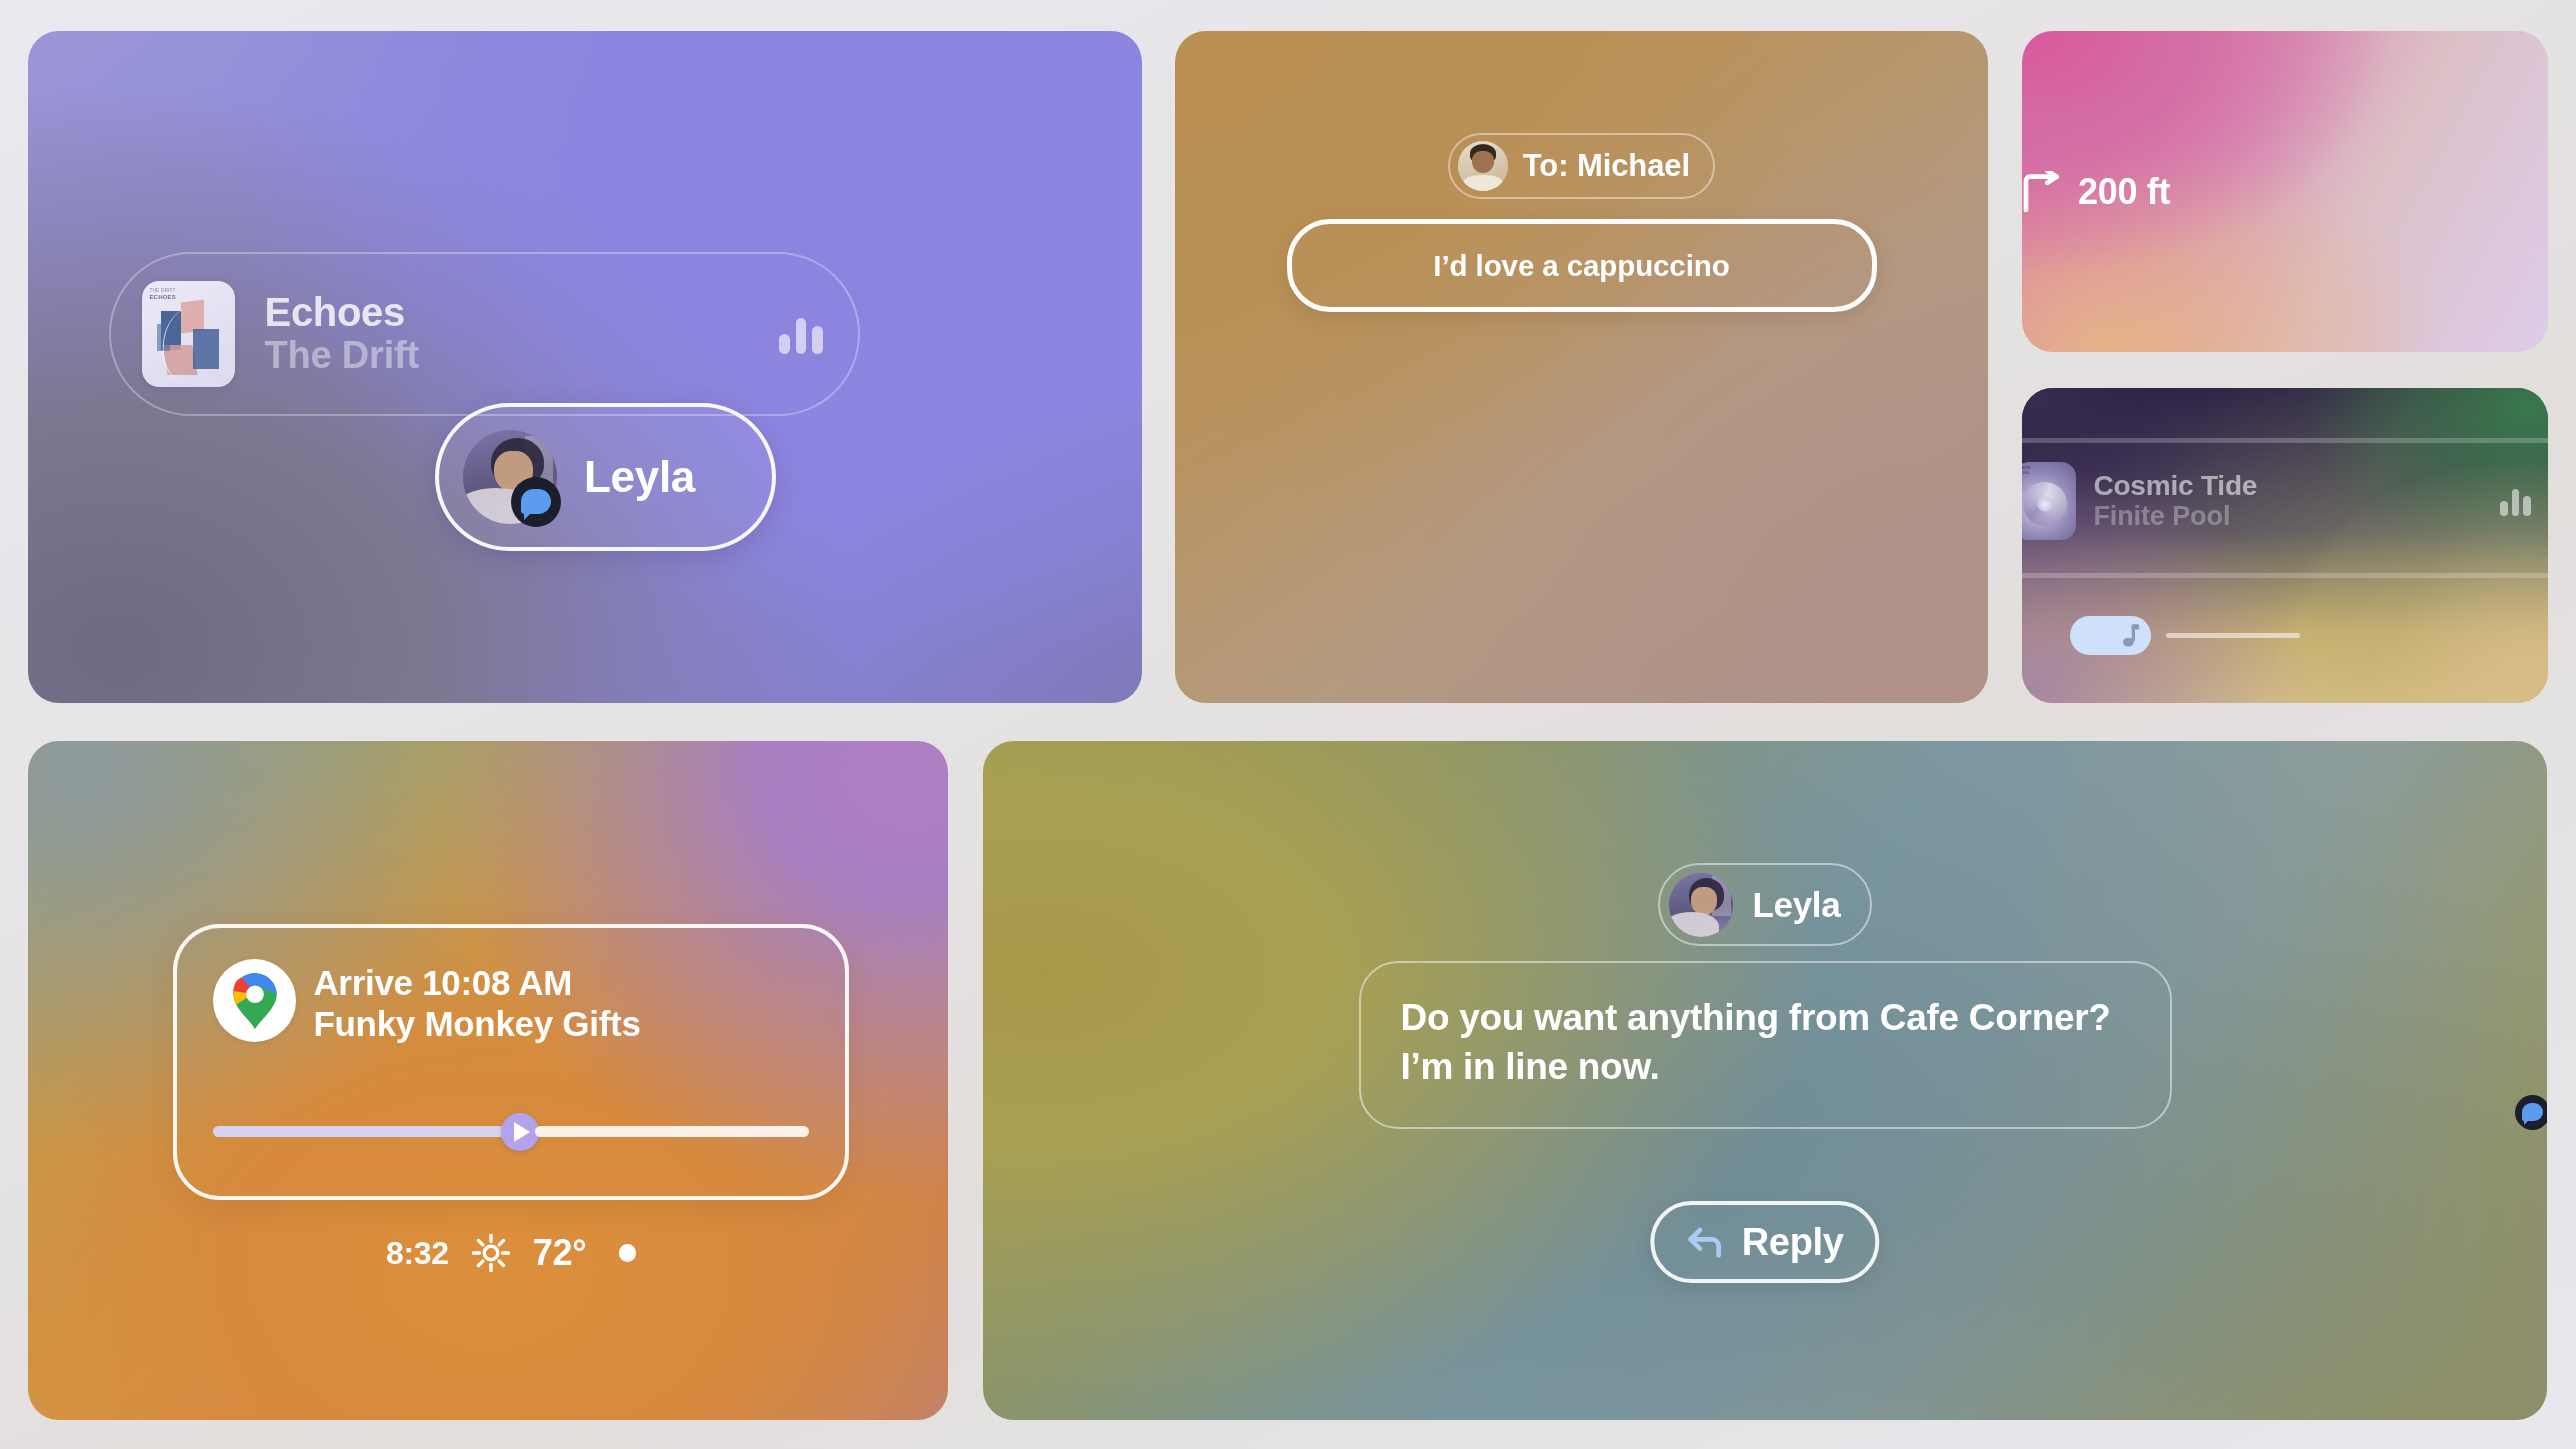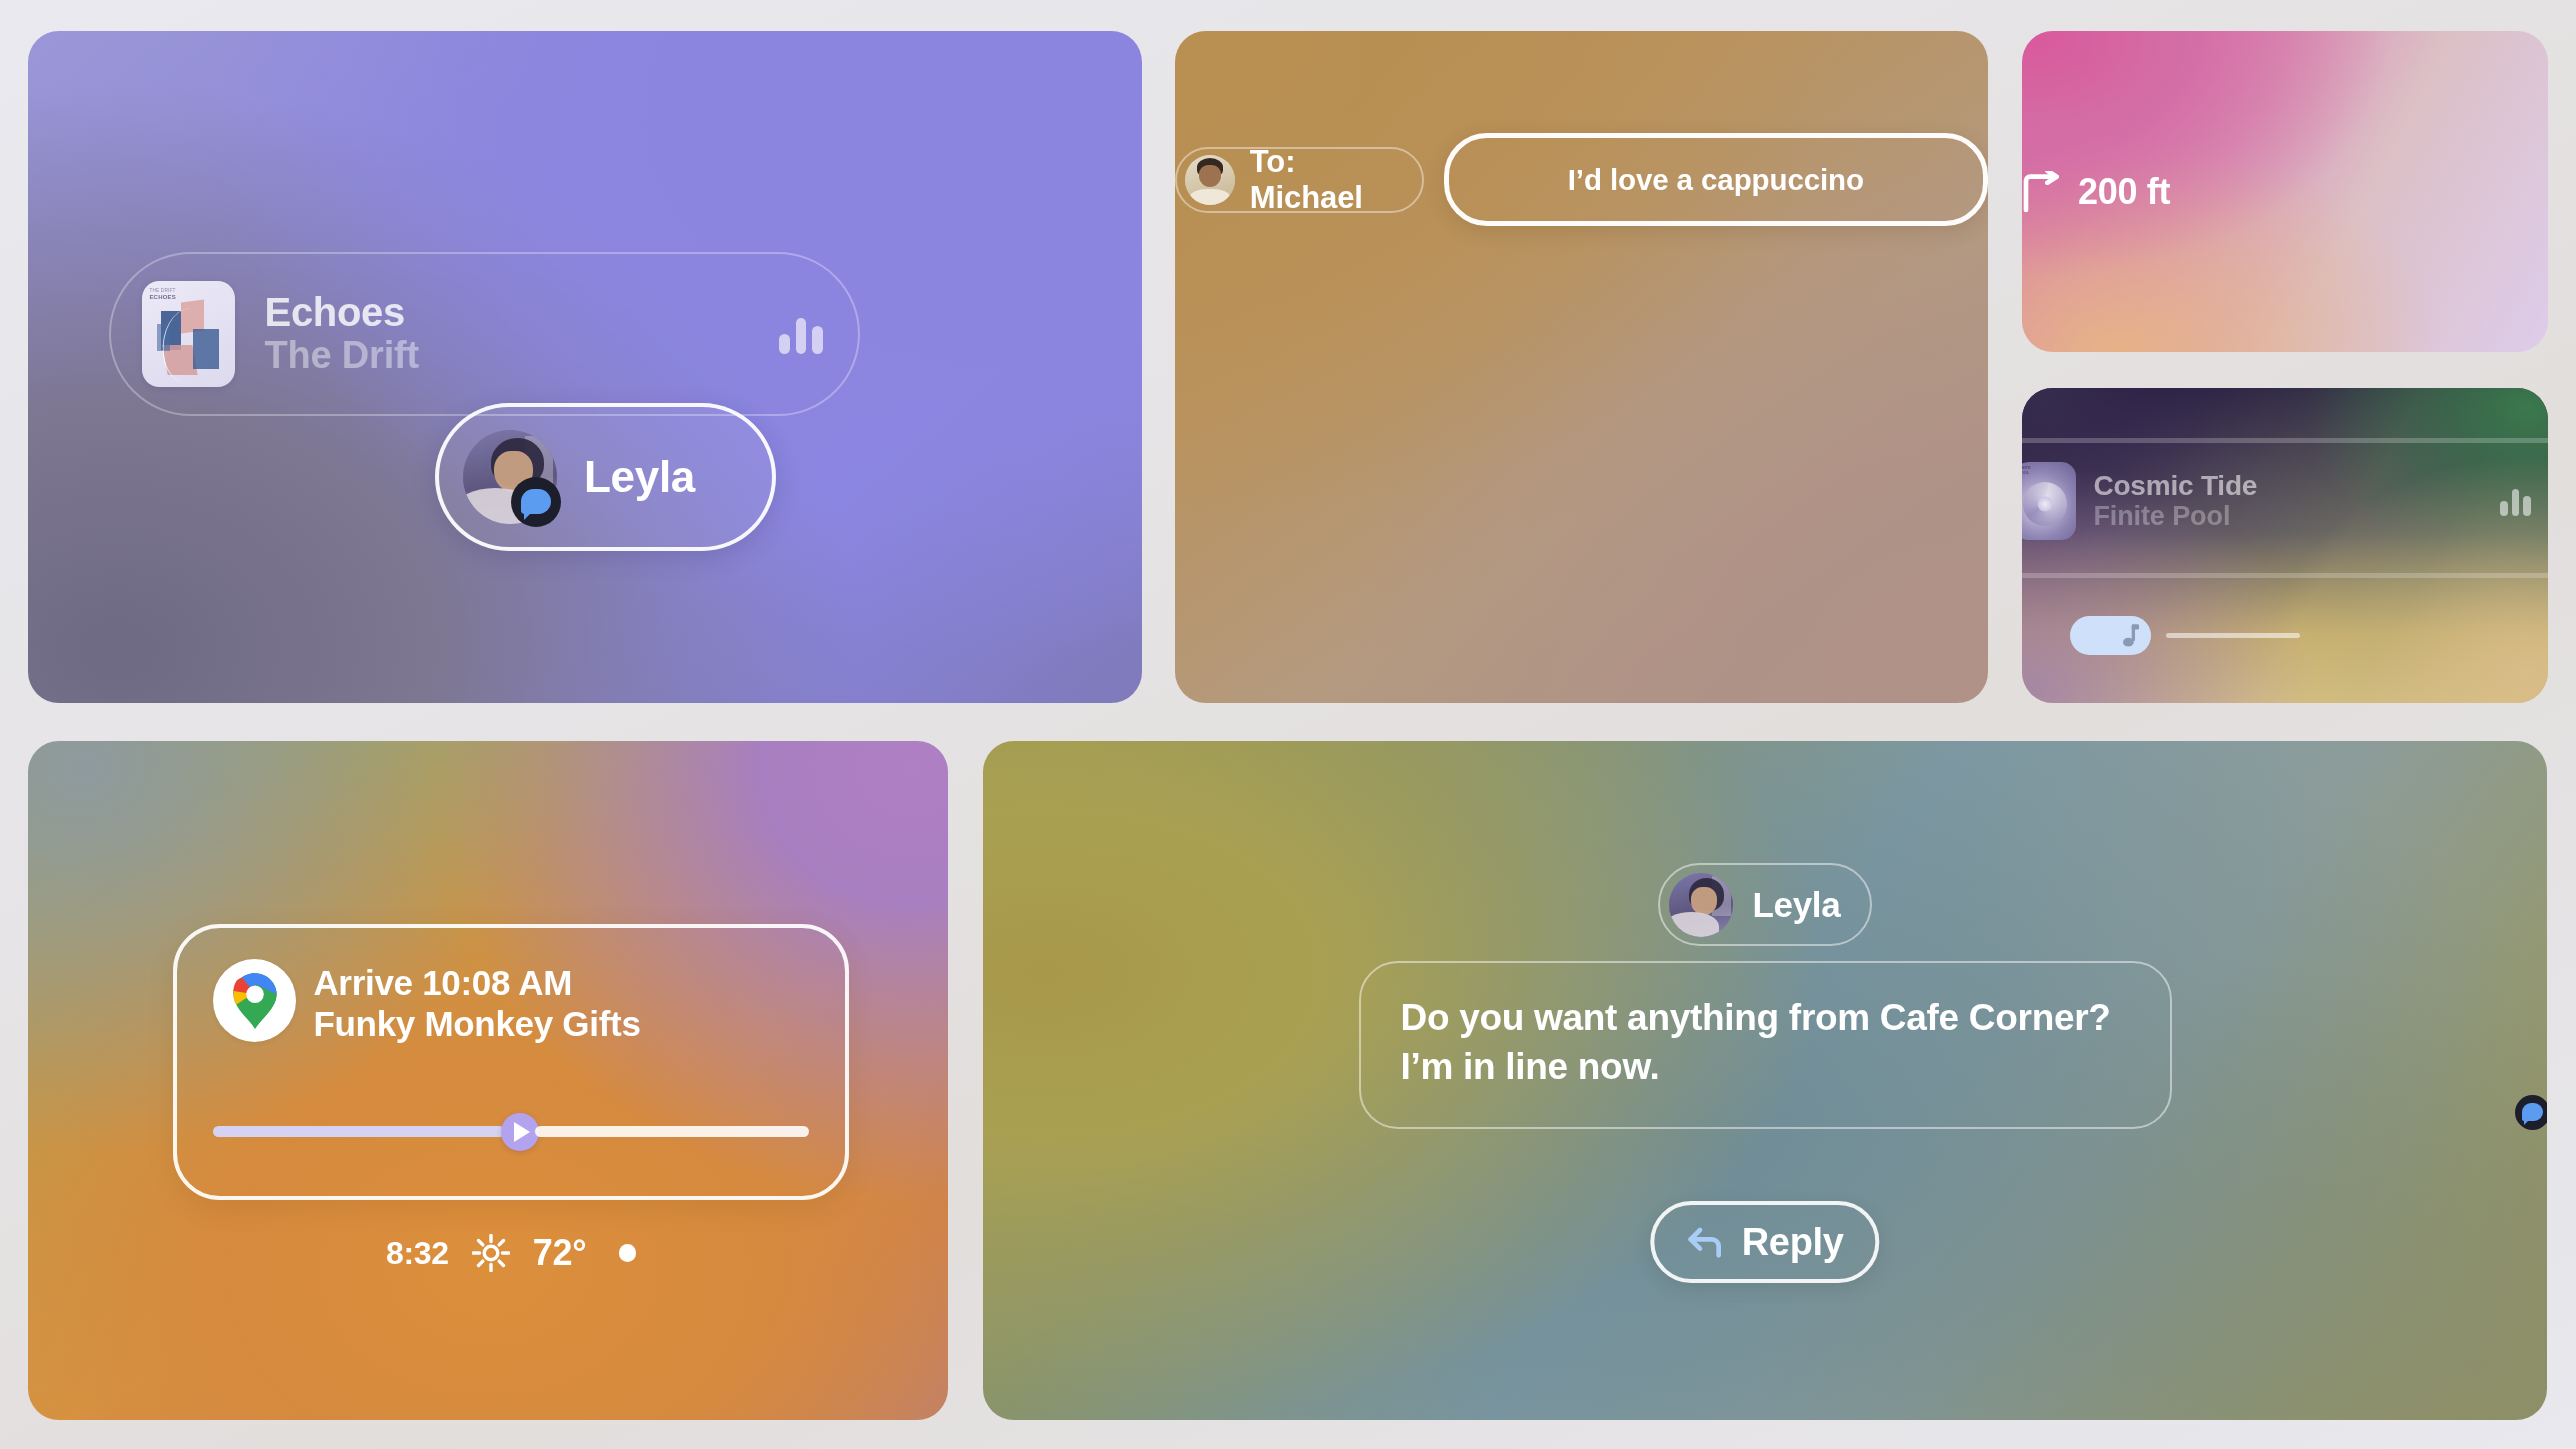--- a/index.html
+++ b/index.html
@@ -139,21 +139,21 @@
   
   #card-replies {
     left: 1175px; top: 31px; width: 813px; height: 672px;
     background:
       radial-gradient(130% 120% at 6% 4%, #b98f52 0%, rgba(185,143,82,0) 58%),
       radial-gradient(120% 130% at 96% 96%, #b09289 0%, rgba(176,146,137,0) 64%),
       linear-gradient(145deg, #b68d50 0%, #b99360 32%, #b49a80 62%, #ab8f88 100%);
   }
   .rep-stack {
     position: absolute; left: 0; right: 0; top: 102px;
-    display: flex; flex-direction: row; align-items: center; gap: 20px;
+    display: flex; flex-direction: column; align-items: center; gap: 20px;
   }
   .to-pill {
     height: 66px; border: 2px solid rgba(255,255,255,0.42);
     border-radius: 35px;
     display: inline-flex; align-items: center;
     padding: 0 23px 0 8px;
   }
   .to-pill .avatar-m {
     width: 50px; height: 50px; border-radius: 50%; overflow: hidden; flex: none; position: relative;
     background: #cbb89a;

